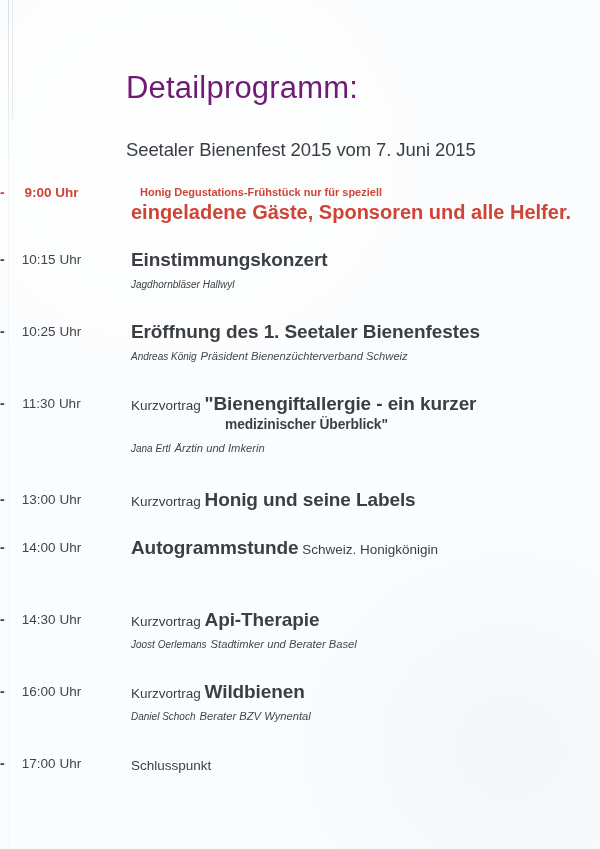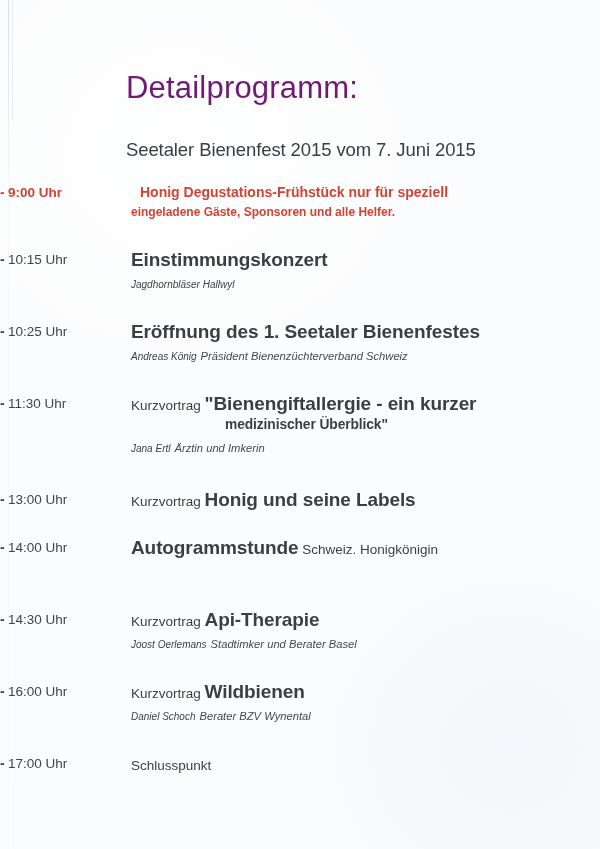--- a/index.html
+++ b/index.html
@@ -95,21 +95,21 @@
     font-size: 14px;
     font-weight: bold;
     color: #40444a;
     line-height: 19px;
   }
 
   .time {
     position: absolute;
     left: -123px;
     width: 87px;
-    text-align: left;
+    text-align: center;
     font-size: 13.5px;
     color: #40444a;
     line-height: 19px;
     white-space: nowrap;
   }
 
   .detail {
     display: block;
     line-height: 19px;
     font-size: 13.5px;
@@ -150,26 +150,26 @@
   .person-role {
     font-style: italic;
     font-size: 11.2px;
     color: #44484e;
     padding-left: 4px;
   }
 
   
   .entry.accent .dash,
   .entry.accent .time { color: #cf4436; font-weight: bold; }
-  .entry.accent .detail { color: #cf4436; font-weight: bold; font-size: 14px; padding-left: 9px; }
+  .entry.accent .detail { color: #cf4436; font-weight: bold; font-size: 11px; padding-left: 9px; }
   .entry.accent .cont2 {
     display: block;
     color: #cf4436;
     font-weight: bold;
-    font-size: 12px;
+    font-size: 20px;
     line-height: 21px;
   }
 
   .sp-0 { margin-top: 0px; }
   .sp   { margin-top: 27px; }
   .sp-b { margin-top: 31px; }
 </style>
 </head>
 <body>
 

